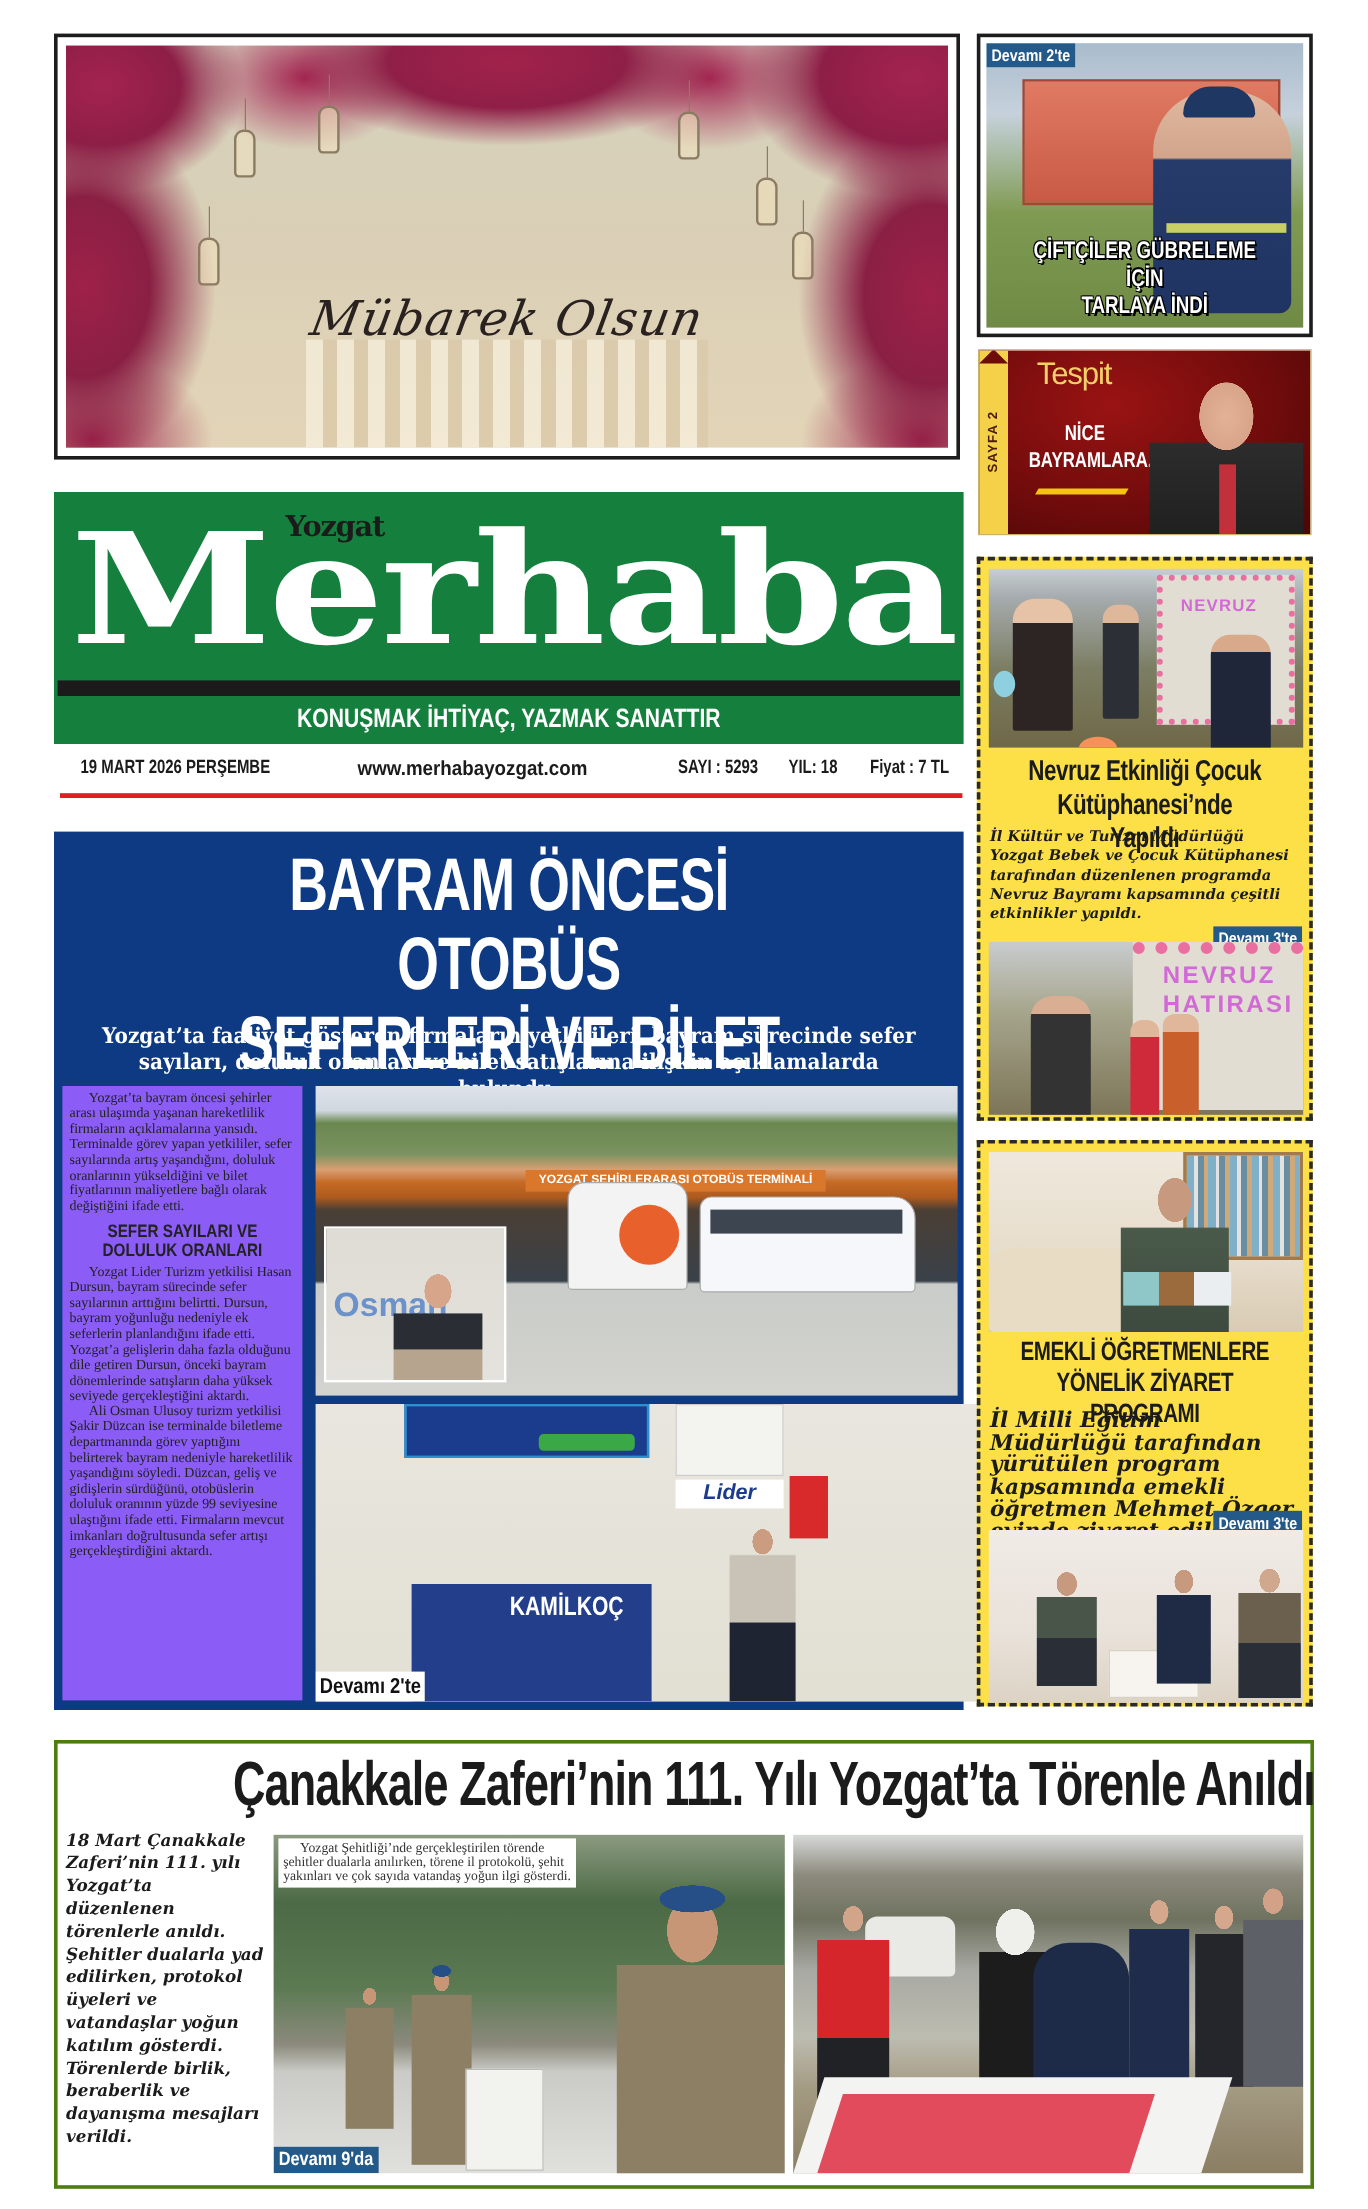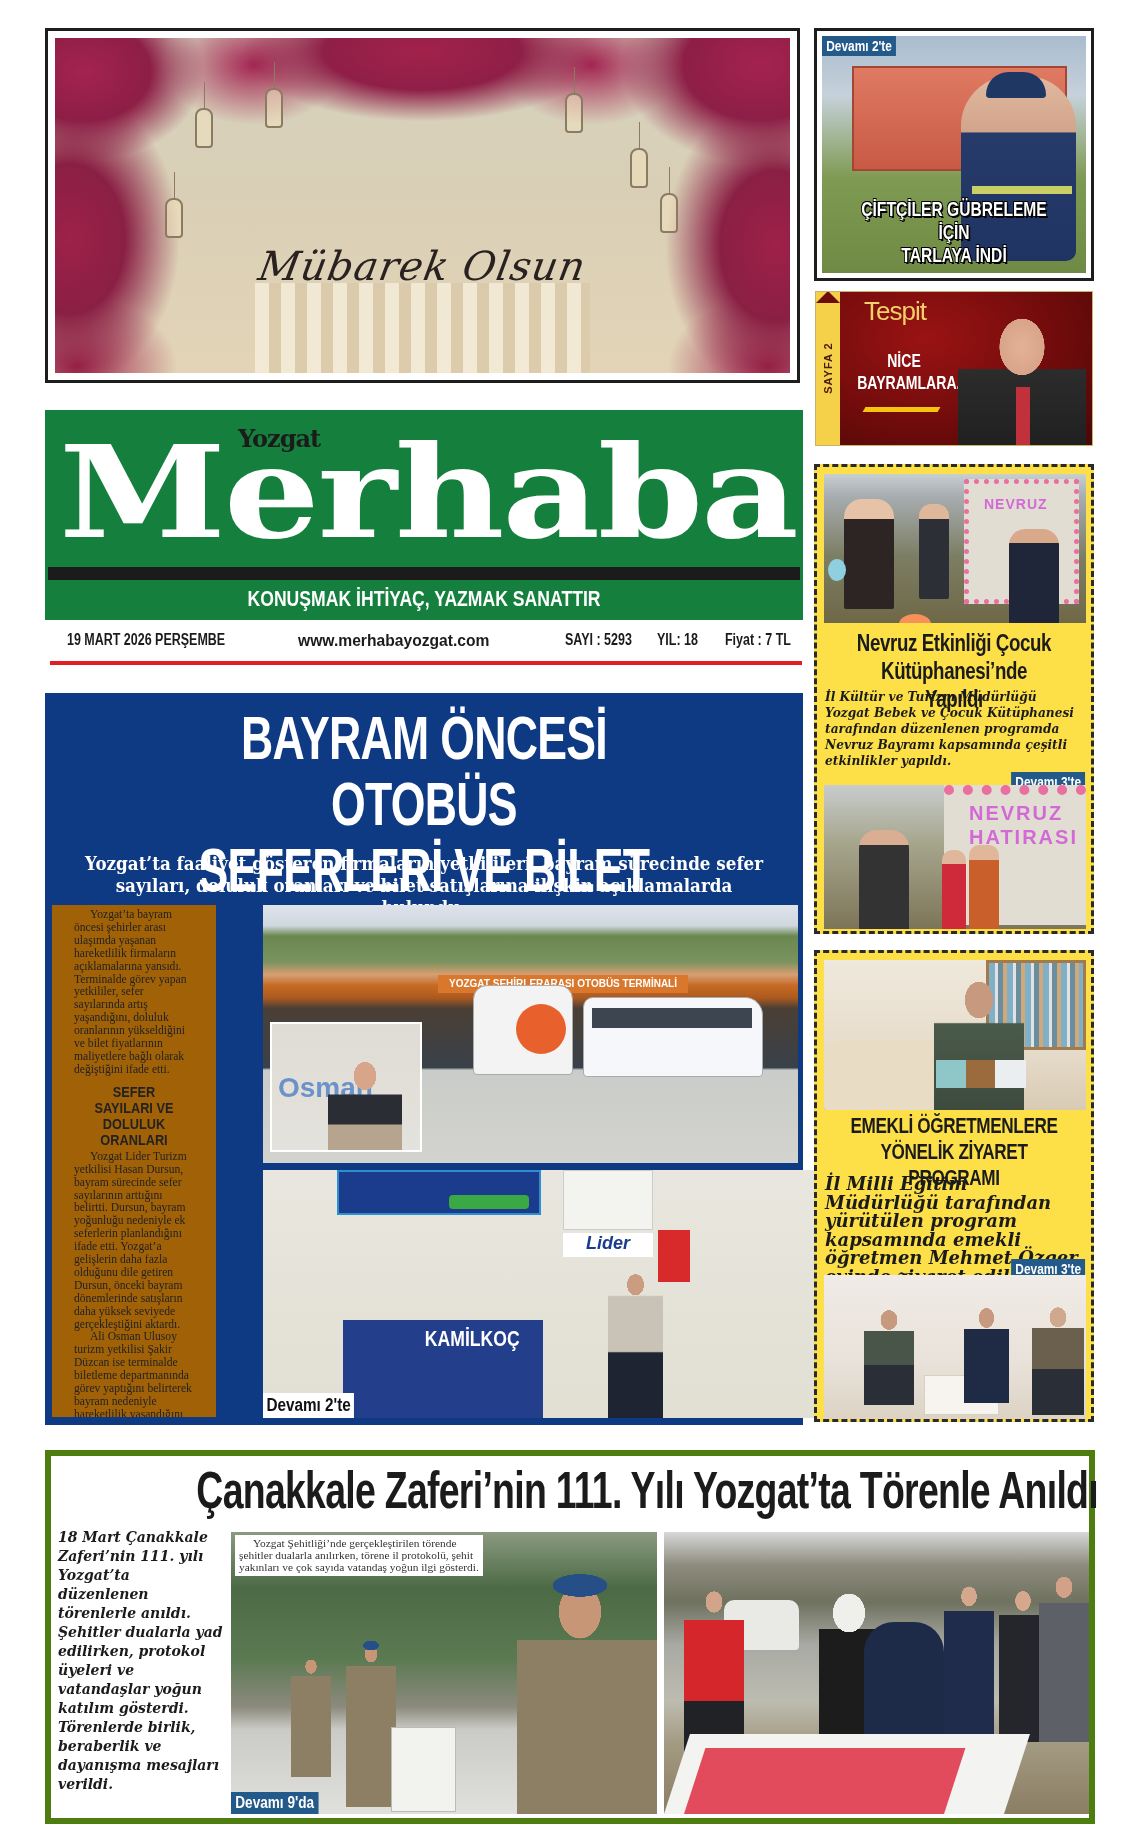--- a/index.html
+++ b/index.html
@@ -63,21 +63,21 @@
 
   #infobar { left: 45px; top: 622px; width: 758px; height: 40px; }
   #infobar span { position: absolute; top: 9px; font-weight: bold; font-size: 16px; color: #1b1b1b; transform: scaleX(0.78); transform-origin: left; white-space: nowrap; }
   #info-url { font-size: 17px !important; transform: scaleX(0.92) !important; }
   #info-redline { left: 50px; top: 661px; width: 752px; height: 4px; background: #e41c24; }
 
   
   #lead { left: 45px; top: 693px; width: 758px; height: 732px; background: #0d3a82; }
   #lead-title { position: absolute; left: 0; right: 0; top: 12px; text-align: center; color: #fff; font-weight: bold; font-size: 62px; line-height: 66px; letter-spacing: -1px; transform: scaleX(0.72); }
   #lead-deck { position: absolute; left: 10px; right: 10px; top: 160px; text-align: center; color: #fff; font-family: "DejaVu Serif", serif; font-weight: bold; font-size: 18px; line-height: 22px; transform: scaleX(0.93); }
-  #lead-body { position: absolute; left: 7px; top: 212px; width: 164px; height: 512px; background: #a16207; padding: 4px 22px; font-family: "Liberation Serif", serif; font-size: 11.6px; line-height: 12.9px; color: #222; overflow: hidden; }
+  #lead-body { position: absolute; left: 7px; top: 212px; width: 200px; height: 512px; background: #8b5cf6; padding: 4px 6px; font-family: "Liberation Serif", serif; font-size: 11.6px; line-height: 12.9px; color: #222; overflow: hidden; }
   #lead-body p { text-indent: 16px; }
   #lead-body h3 { font-family: "Liberation Sans", sans-serif; font-weight: bold; font-size: 15px; line-height: 16px; text-align: center; margin: 7px 0 3px; transform: scaleX(0.85); }
   #lead-photo1 { position: absolute; left: 218px; top: 212px; width: 535px; height: 258px; overflow: hidden;
     background: linear-gradient(180deg, #dfe3ea 0%, #cfd7df 8%, #6b8750 12%, #7a9360 22%, #d99e71 27%, #c97a3f 30%, #c76b24 31%, #ad5a1f 36%, #4b3f35 40%, #394149 63%, #c9ccc8 64%, #d3d3cf 100%); }
   #lead-photo1 .terminal-sign { position: absolute; left: 175px; top: 70px; width: 250px; height: 18px; background: #d9782c; color: #fff; font-size: 10px; font-weight: bold; text-align: center; line-height: 18px; }
   #lead-photo1 .bus1 { position: absolute; left: 210px; top: 80px; width: 100px; height: 90px; background: #f3f3f3; border-radius: 14px 14px 4px 4px; border: 1px solid #aaa; }
   #lead-photo1 .bus1::after { content: ""; position: absolute; left: 42px; top: 18px; width: 50px; height: 50px; border-radius: 50%; background: #e8612c; }
   #lead-photo1 .bus2 { position: absolute; left: 320px; top: 92px; width: 180px; height: 80px; background: #f6f7fa; border-radius: 10px 18px 4px 4px; border: 1px solid #aaa; }
   #lead-photo1 .bus2::after { content: ""; position: absolute; left: 8px; top: 10px; width: 160px; height: 20px; background: #3d4550; }
   #lead-inset { position: absolute; left: 7px; top: 117px; width: 152px; height: 130px; border: 2px solid #fff; background: linear-gradient(180deg, #dedcd4 0%, #e4e2dc 100%); overflow: hidden; }
@@ -128,21 +128,21 @@
   #emekli-title { top: 160px; font-size: 22px; line-height: 26px; }
   #emekli-text { top: 222px; font-size: 18px; line-height: 18.5px; }
   #emekli-devami { right: 6px; top: 306px; background: #245a8a; }
   #emekli-img2 { top: 322px; height: 144px; background: linear-gradient(180deg, #f0ebe6 0%, #e9e2da 60%, #dcd3c4 100%); }
   #emekli-img2 .c1 { position: absolute; left: 40px; top: 30px; width: 50px; height: 100px; background: radial-gradient(ellipse 12px 14px at 50% 15%, #c79a80 0%, #c79a80 70%, transparent 71%), linear-gradient(180deg, transparent 0 26%, #485548 26% 60%, #2a2e36 60% 100%); }
   #emekli-img2 .c2 { position: absolute; left: 140px; top: 28px; width: 45px; height: 100px; background: radial-gradient(ellipse 11px 14px at 50% 15%, #c79a80 0%, #c79a80 70%, transparent 71%), linear-gradient(180deg, transparent 0 26%, #1f2a44 26% 100%); }
   #emekli-img2 .c3 { position: absolute; left: 208px; top: 25px; width: 52px; height: 115px; background: radial-gradient(ellipse 12px 14px at 50% 15%, #d0a88e 0%, #d0a88e 70%, transparent 71%), linear-gradient(180deg, transparent 0 24%, #6b5f4e 24% 60%, #2a2e36 60% 100%); }
   #emekli-img2 .table { position: absolute; left: 100px; top: 100px; width: 75px; height: 40px; background: #f7f4ef; border: 1px solid #d8d0c2; }
 
   
-  #canakkale { left: 45px; top: 1450px; width: 1050px; height: 374px; border: 6px solid #4d7c0f; background: #fff; }
+  #canakkale { left: 45px; top: 1450px; width: 1050px; height: 374px; border: 3px solid #4d7c0f; background: #fff; }
   #canakkale-title { position: absolute; left: 0; right: 0; top: 6px; text-align: center; font-weight: bold; font-size: 52px; line-height: 56px; letter-spacing: -1px; color: #1b1b1b; transform: scaleX(0.72); white-space: nowrap; }
   #canakkale-text { position: absolute; left: 7px; top: 72px; width: 165px; font-family: "DejaVu Serif", serif; font-style: italic; font-weight: bold; font-size: 14px; line-height: 19px; color: #1b1b1b; }
   #canakkale-img1 { position: absolute; left: 180px; top: 76px; width: 426px; height: 282px; overflow: hidden; background: linear-gradient(180deg, #8b9a80 0%, #4c6a45 20%, #5b7a52 45%, #8c8a7d 62%, #cacbc6 70%, #e0e0dc 100%); }
   #canakkale-img1 .caption { position: absolute; left: 4px; top: 3px; width: 248px; padding: 2px 4px; background: #fff; font-family: "Liberation Serif", serif; font-size: 11.4px; line-height: 12.2px; color: #333; }
   #canakkale-img1 .caption span { display: block; text-indent: 14px; }
   #canakkale-img1 .soldier { position: absolute; right: 0; top: 22px; width: 140px; height: 262px; background: radial-gradient(ellipse 34px 14px at 45% 12%, #264f87 0%, #264f87 80%, transparent 81%), radial-gradient(ellipse 30px 38px at 45% 22%, #c69676 0%, #c69676 70%, transparent 71%), linear-gradient(180deg, transparent 0 33%, #8c7f63 33% 100%); }
   #canakkale-img1 .s2 { position: absolute; left: 115px; top: 105px; width: 50px; height: 170px; background: radial-gradient(ellipse 10px 6px at 50% 5%, #264f87 0%, #264f87 80%, transparent 81%), radial-gradient(ellipse 9px 12px at 50% 10%, #c69676 0%, #c69676 70%, transparent 71%), linear-gradient(180deg, transparent 0 17%, #8c7f63 17% 100%); }
   #canakkale-img1 .s3 { position: absolute; left: 60px; top: 125px; width: 40px; height: 120px; background: radial-gradient(ellipse 8px 10px at 50% 8%, #c69676 0%, #c69676 70%, transparent 71%), linear-gradient(180deg, transparent 0 16%, #8c7f63 16% 100%); }
   #canakkale-img1 .grave { position: absolute; left: 160px; top: 195px; width: 65px; height: 85px; background: #f2f2ef; border: 1px solid #bbb; }
   #canakkale-img1 .devami-tag { left: 0; bottom: 0; top: auto; background: #245a8a; font-size: 16px; }

